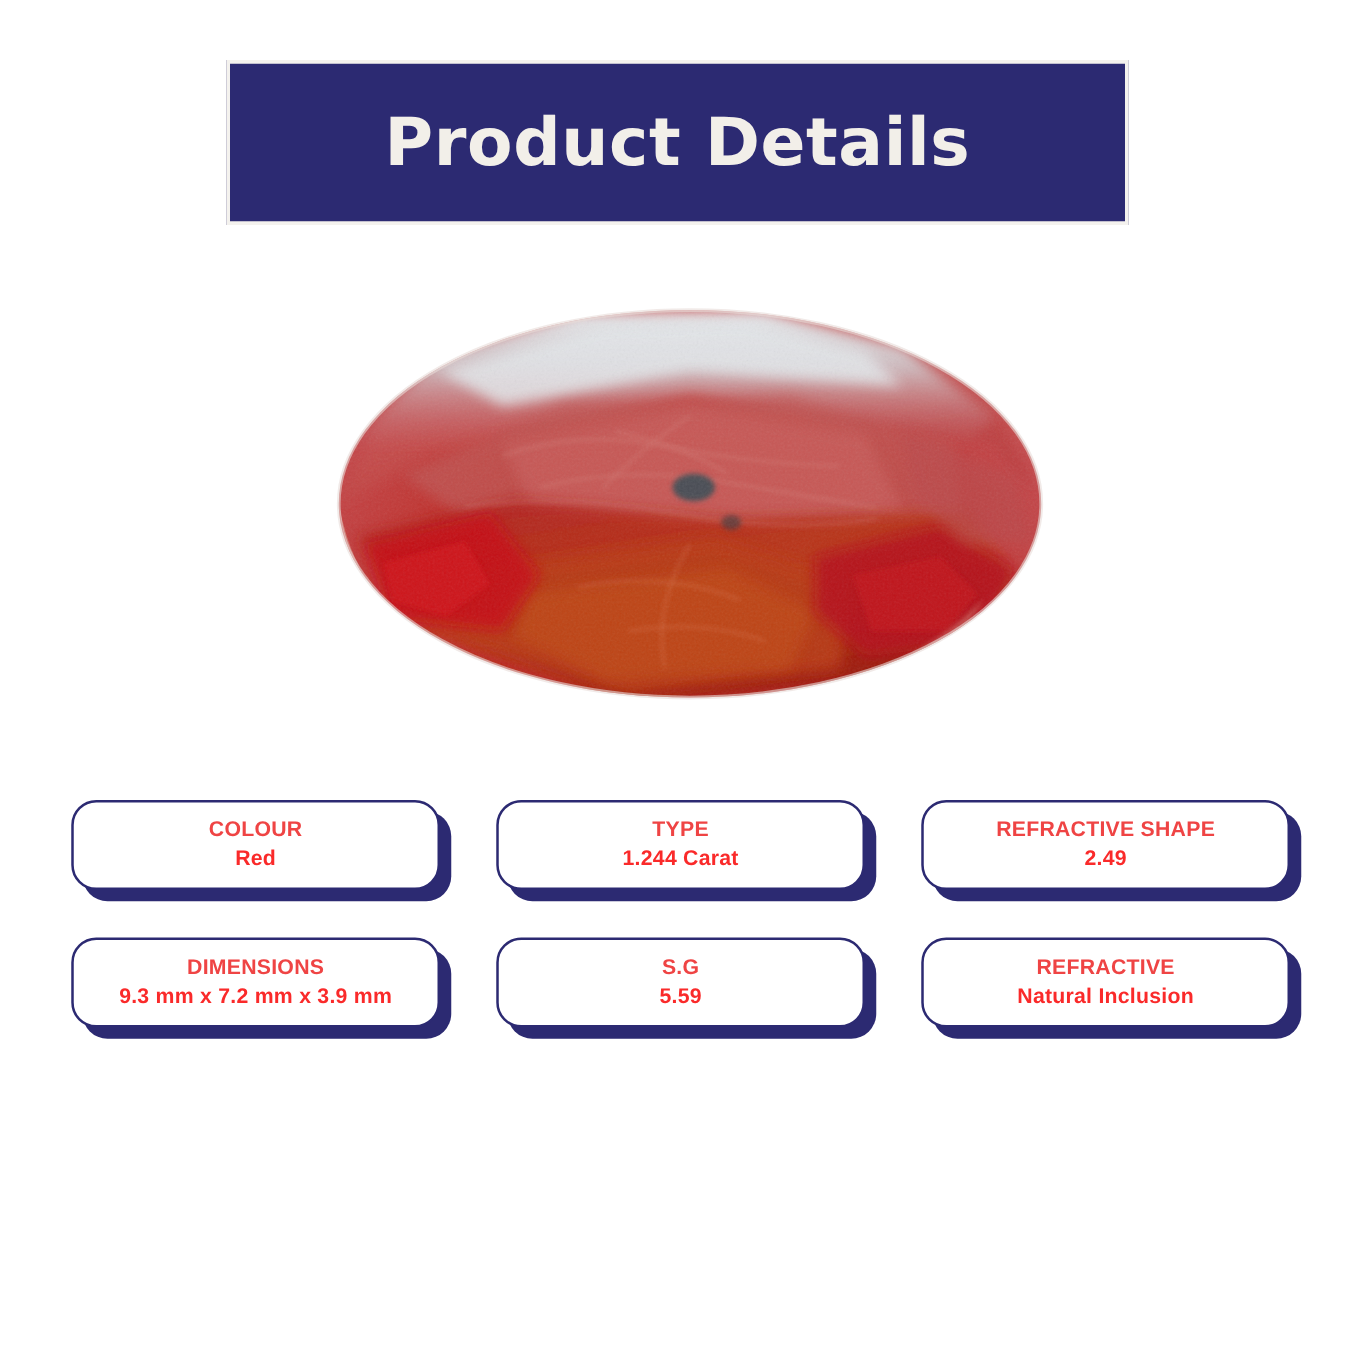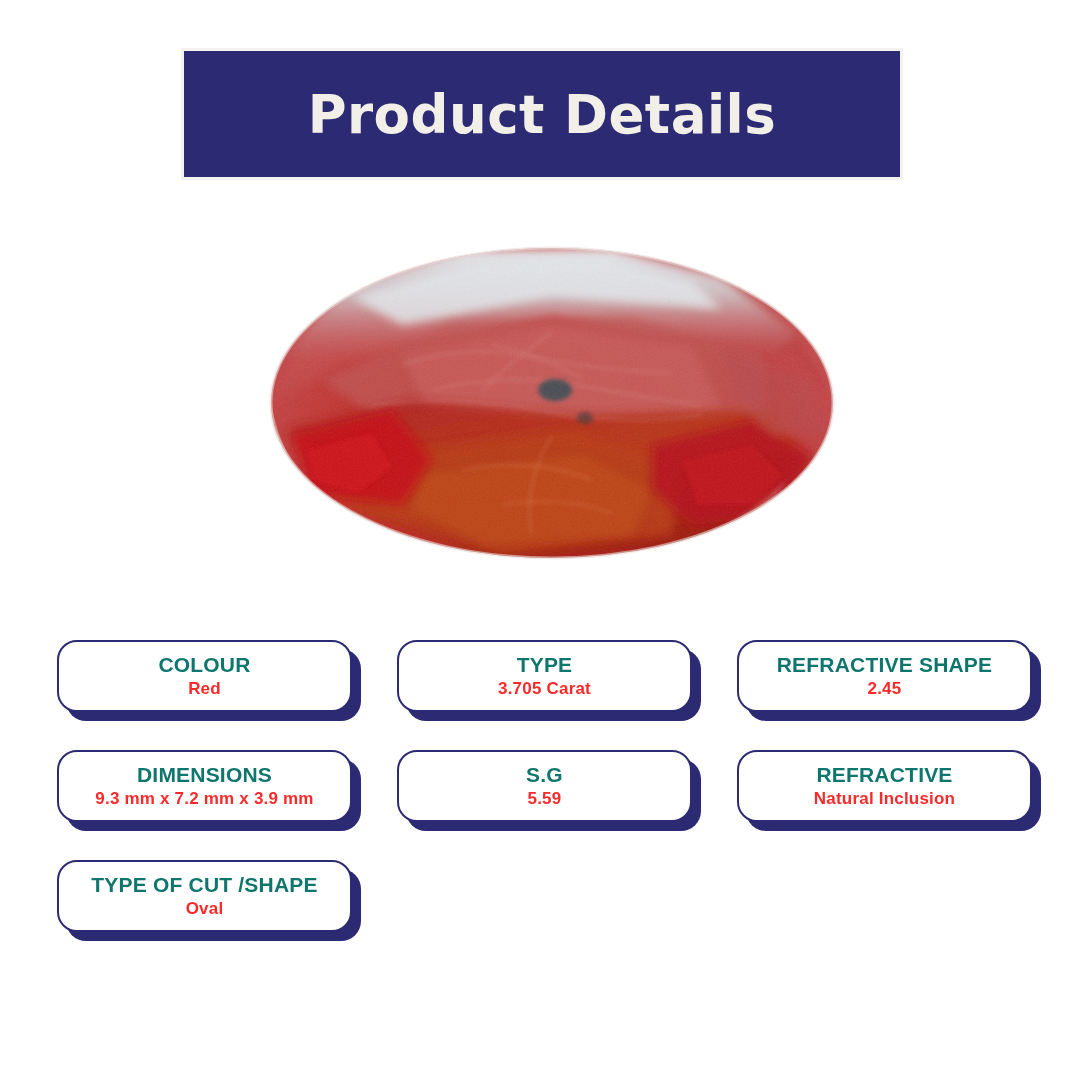--- a/index.html
+++ b/index.html
@@ -99,22 +99,22 @@
     background: #ffffff;
     border: 2px solid #2c2a72;
     border-radius: 20px;
     display: flex;
     flex-direction: column;
     align-items: center;
     justify-content: center;
     line-height: 1.22;
   }
   .card-label {
-    color: #0f766e;
-    font-size: 21px;
+    color: #ef4444;
+    font-size: 17px;
     font-weight: bold;
     letter-spacing: 0.2px;
     white-space: nowrap;
   }
   .card-value {
     color: #fa2a2a;
     font-size: 17px;
     font-weight: bold;
     letter-spacing: 0.2px;
     white-space: nowrap;
@@ -231,29 +231,29 @@
     <div class="card">
       <div class="card-label">COLOUR</div>
       <div class="card-value">Red</div>
     </div>
   </div>
 
   <div class="card-slot">
     <div class="card-shadow"></div>
     <div class="card">
       <div class="card-label">TYPE</div>
-      <div class="card-value">3.705 Carat</div>
+      <div class="card-value">1.244 Carat</div>
     </div>
   </div>
 
   <div class="card-slot">
     <div class="card-shadow"></div>
     <div class="card">
       <div class="card-label">REFRACTIVE SHAPE</div>
-      <div class="card-value">2.45</div>
+      <div class="card-value">2.49</div>
     </div>
   </div>
 
   <div class="card-slot">
     <div class="card-shadow"></div>
     <div class="card">
       <div class="card-label">DIMENSIONS</div>
       <div class="card-value">9.3 mm x 7.2 mm x 3.9 mm</div>
     </div>
   </div>
@@ -267,23 +267,16 @@
   </div>
 
   <div class="card-slot">
     <div class="card-shadow"></div>
     <div class="card">
       <div class="card-label">REFRACTIVE</div>
       <div class="card-value">Natural Inclusion</div>
     </div>
   </div>
 
-  <div class="card-slot">
-    <div class="card-shadow"></div>
-    <div class="card">
-      <div class="card-label">TYPE OF CUT /SHAPE</div>
-      <div class="card-value">Oval</div>
-    </div>
-  </div>
 
 
 
 </div>
 
 </body></html>

